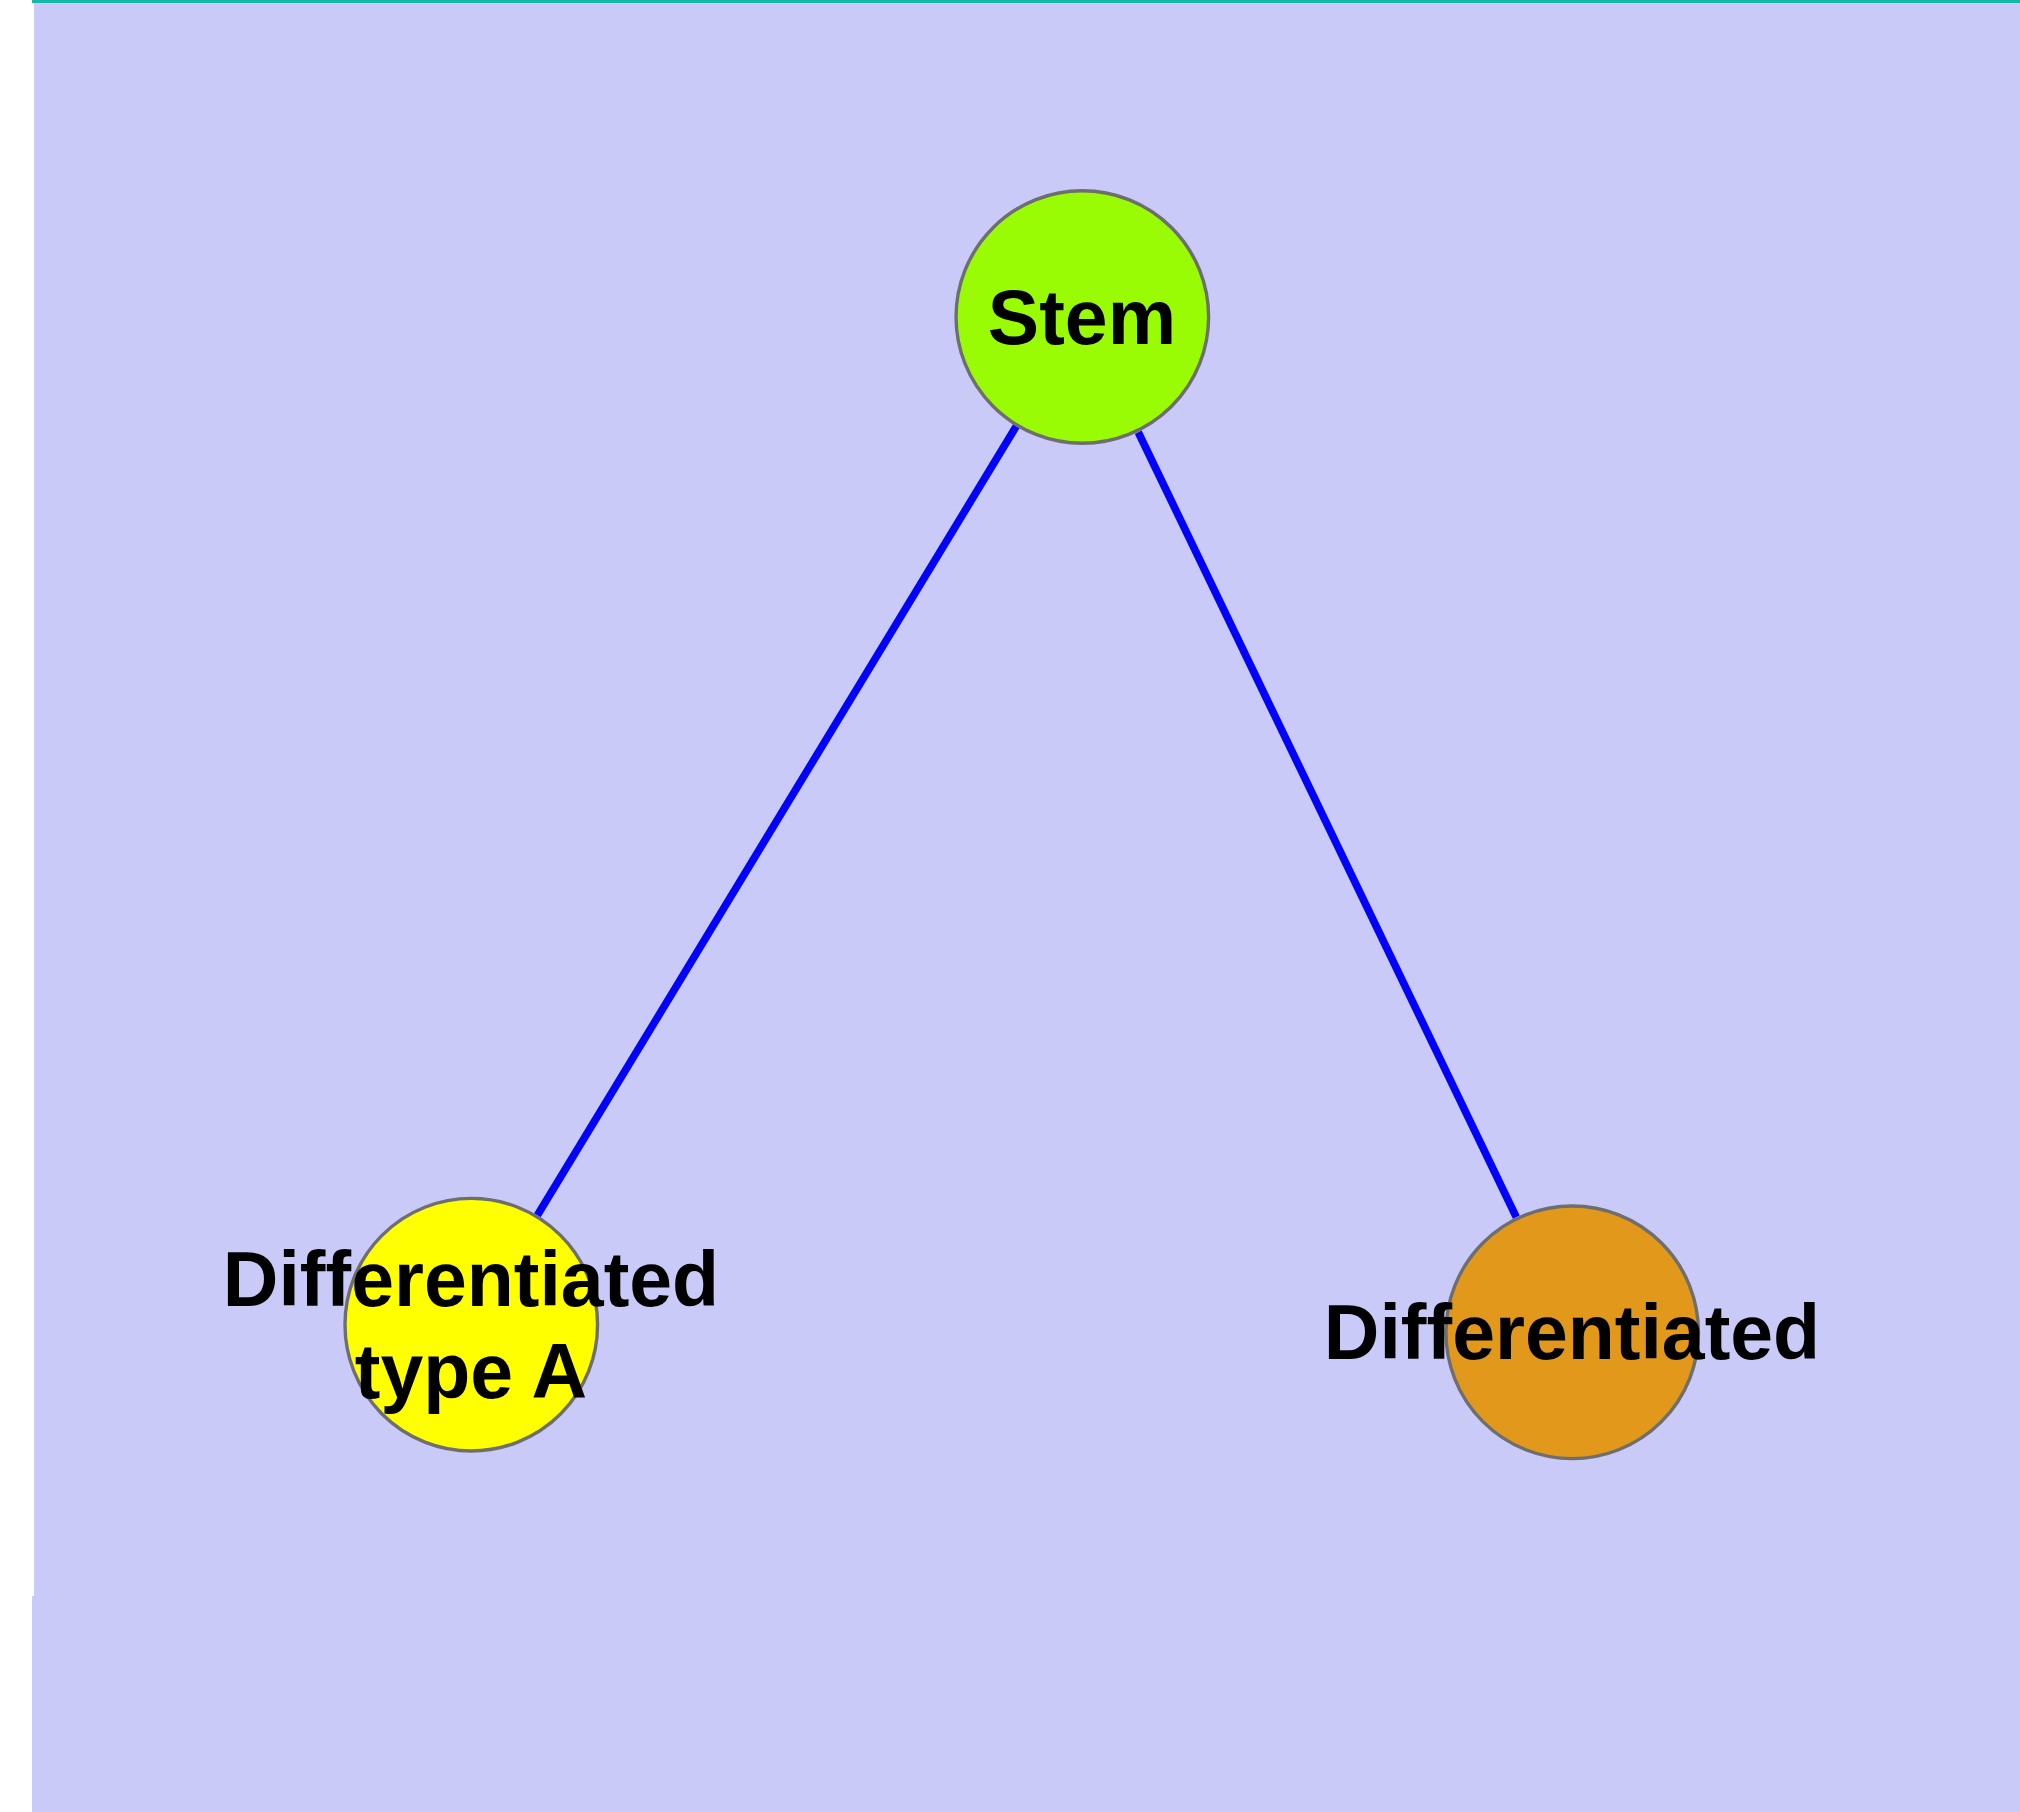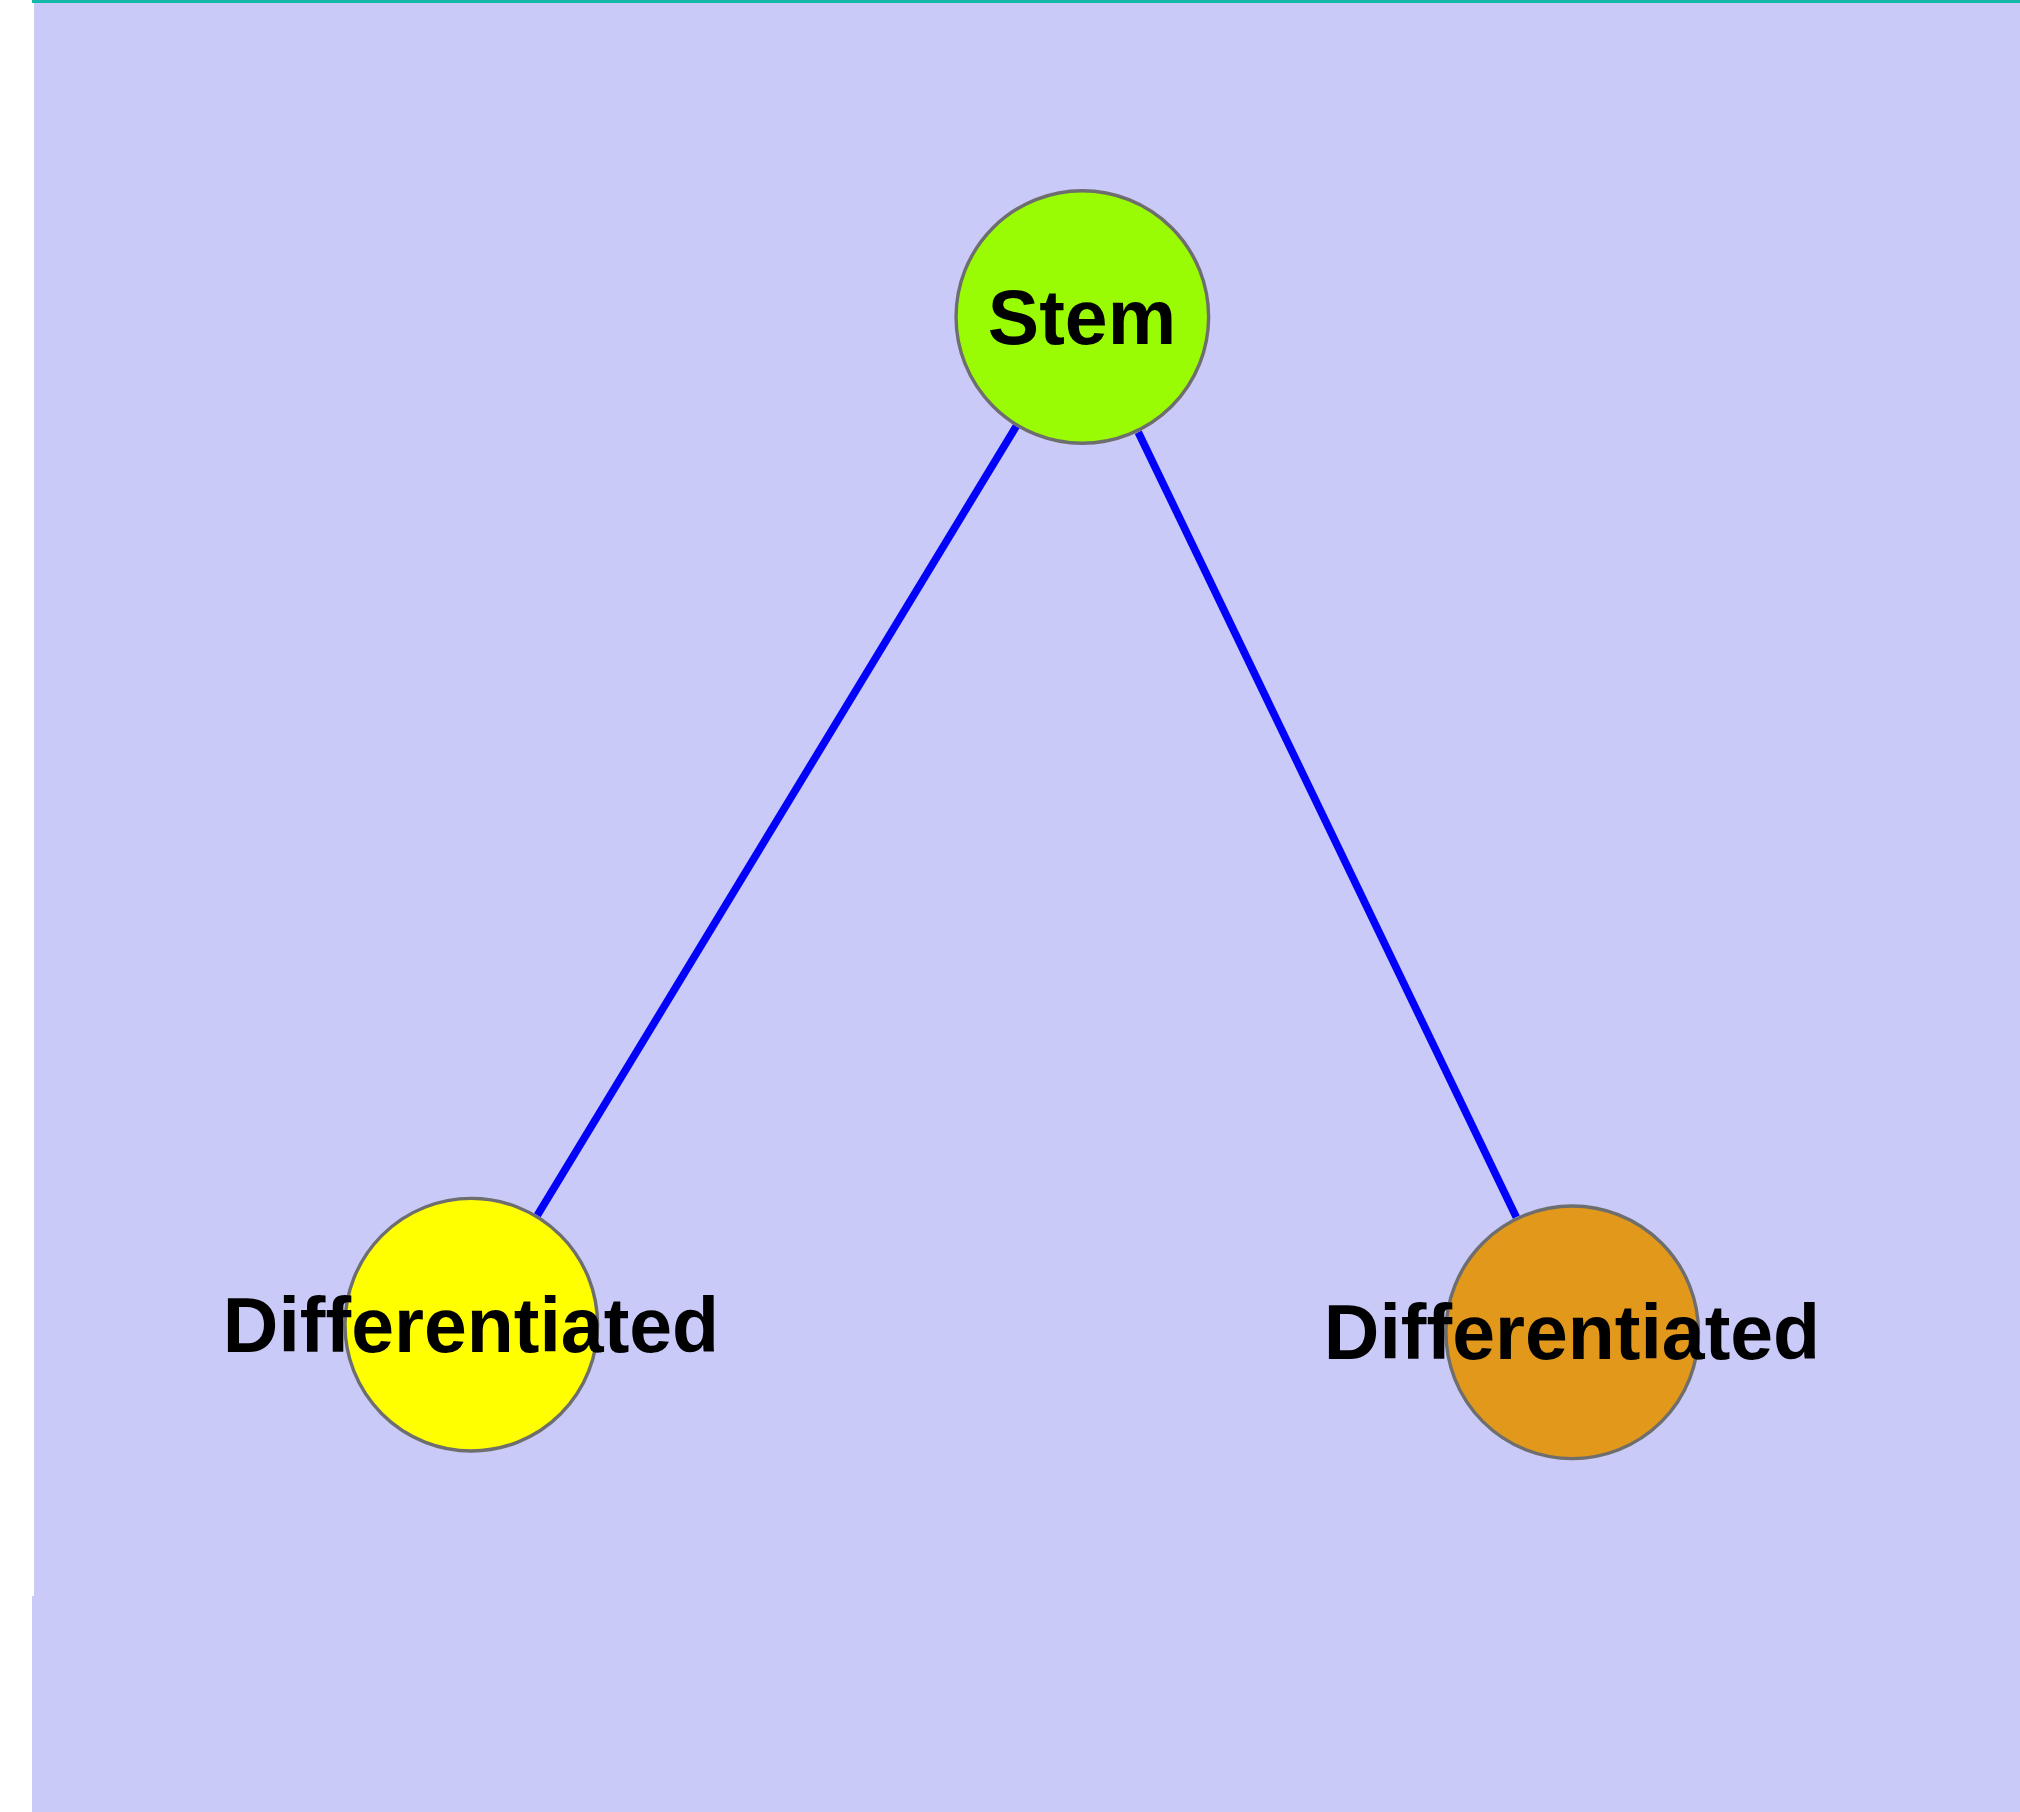--- a/index.html
+++ b/index.html
@@ -77,20 +77,21 @@
 
     <circle cx="1817" cy="1572" r="149" fill="#E2981B" stroke="#6E6E6E" stroke-width="4"></circle>
   </svg>
 
   <div class="node-label" style="left: 1050px; top: 317px;">
       <div>Stem</div>
     </div>
 
   <div class="node-label" style="left: 439px; top: 1325px;">
       <div>Differentiated</div>
+      <div>type A</div>
     </div>
 
   <div class="node-label" style="left: 1540px; top: 1332px;">
       <div>Differentiated</div>
     </div>
 
 </div>
 
 
 </body></html>

